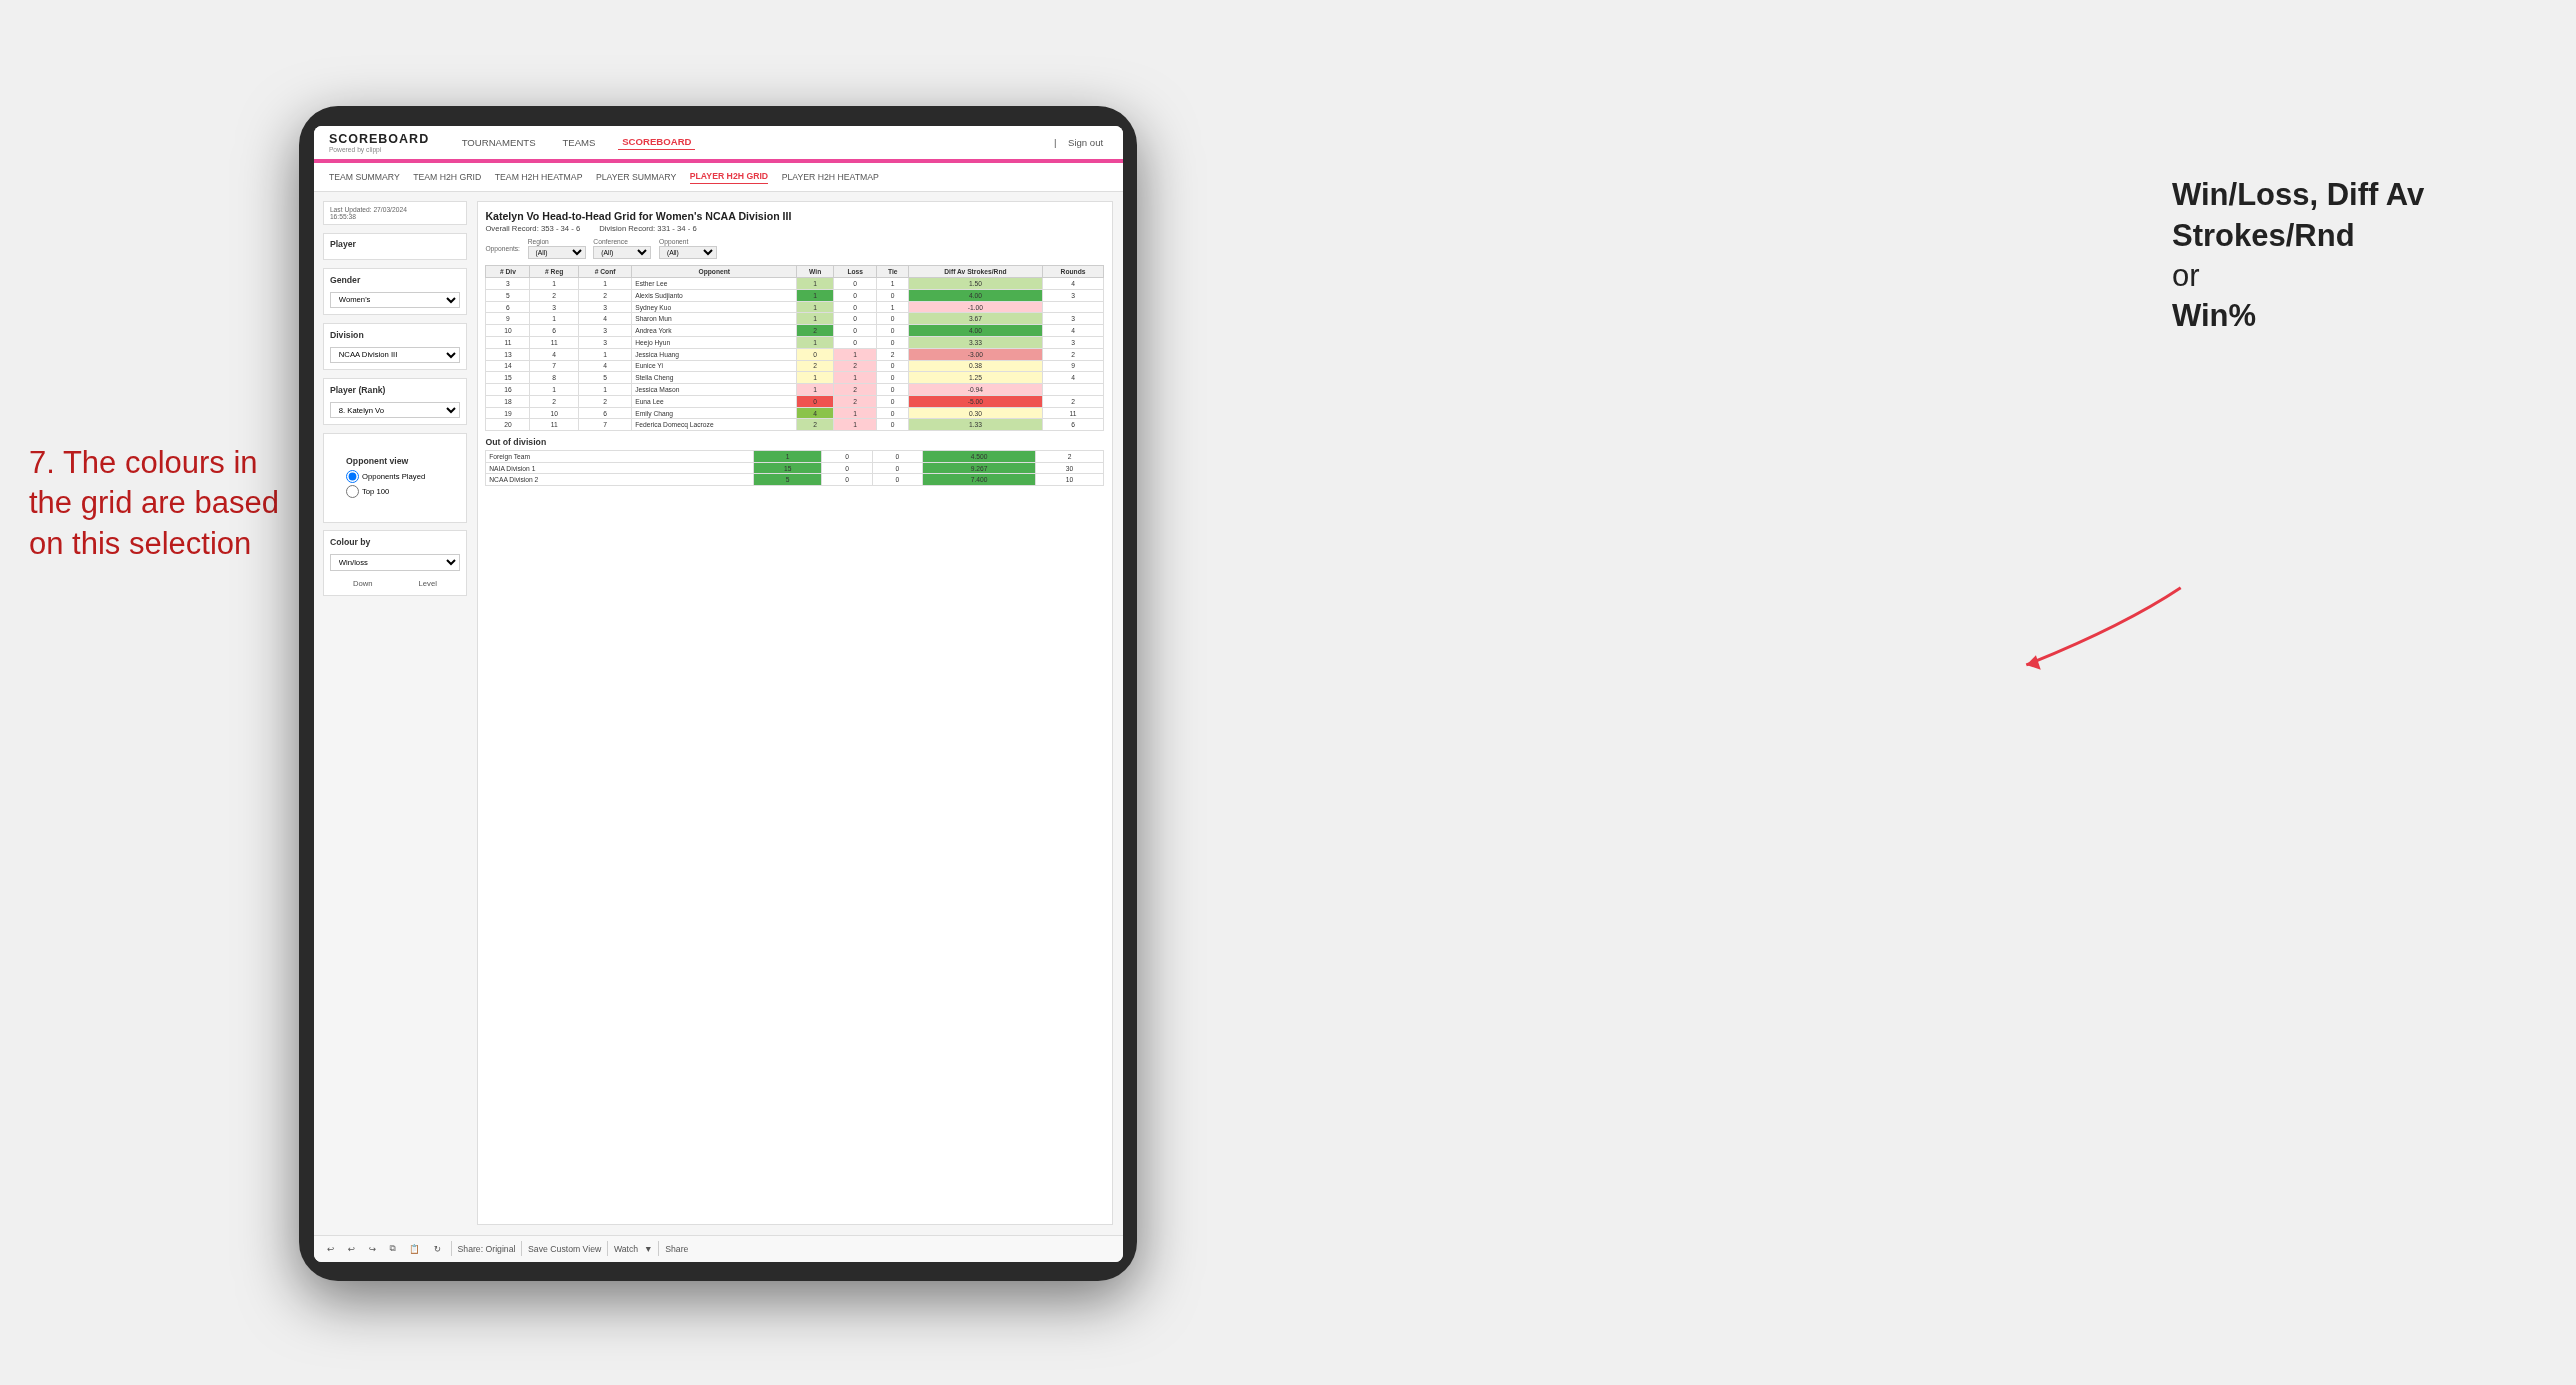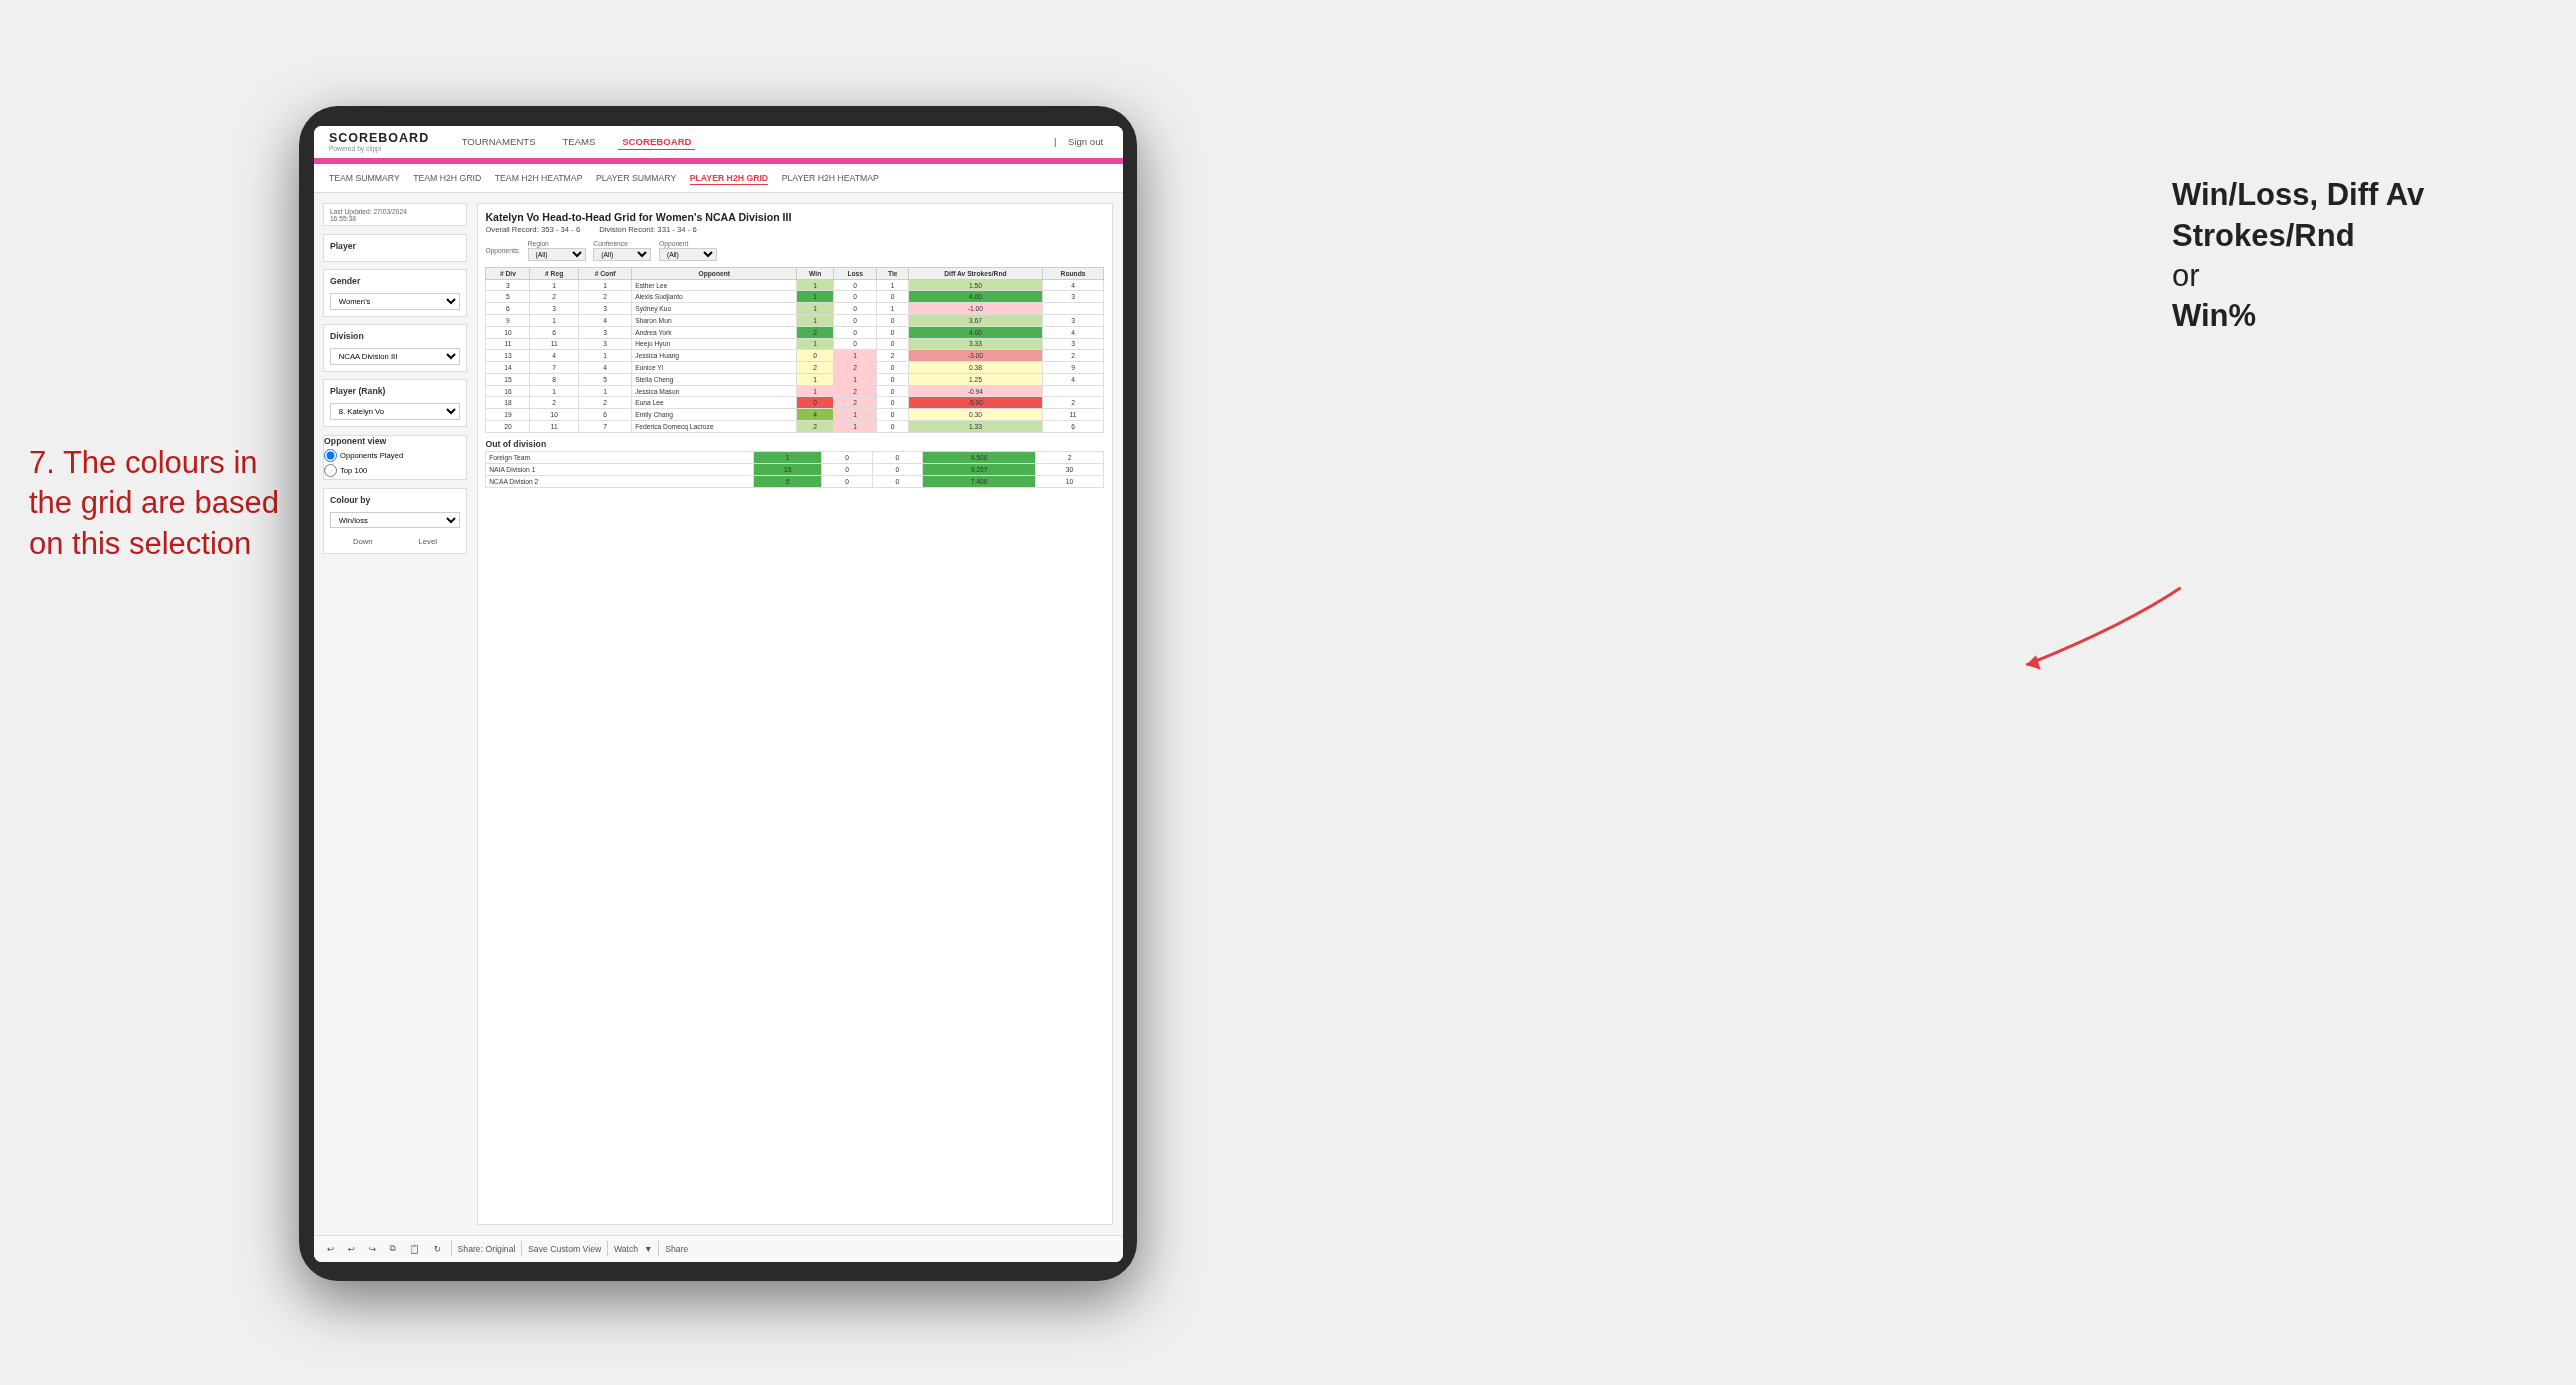--- a/index.html
+++ b/index.html
@@ -33,21 +33,21 @@
       background: #fff;
       border-radius: 7.7px;
       overflow: hidden;
       display: flex;
       flex-direction: column;
     }
 
     
     .top-nav {
       background: #fff;
-      border-bottom: 6px solid #ec4899;
+      border-bottom: 4px solid #ec4899;
       padding: 5.8px 15.4px;
       display: flex;
       align-items: center;
       gap: 19px;
       min-height: 37px;
     }
 
     .logo-area {
       display: flex;
       flex-direction: column;
@@ -156,21 +156,21 @@
       width: 100%;
       font-size: 7.7px;
       padding: 1.9px 3.9px;
       border: 1px solid #ccc;
       background: #fff;
     }
 
     .opponent-view {
       background: #fff;
       border: 1px solid #ddd;
-      padding: 0;
+      padding: 22px;
     }
 
     .radio-label {
       font-size: 7.7px;
       display: flex;
       align-items: center;
       gap: 2.9px;
       margin-bottom: 1.9px;
     }
 

